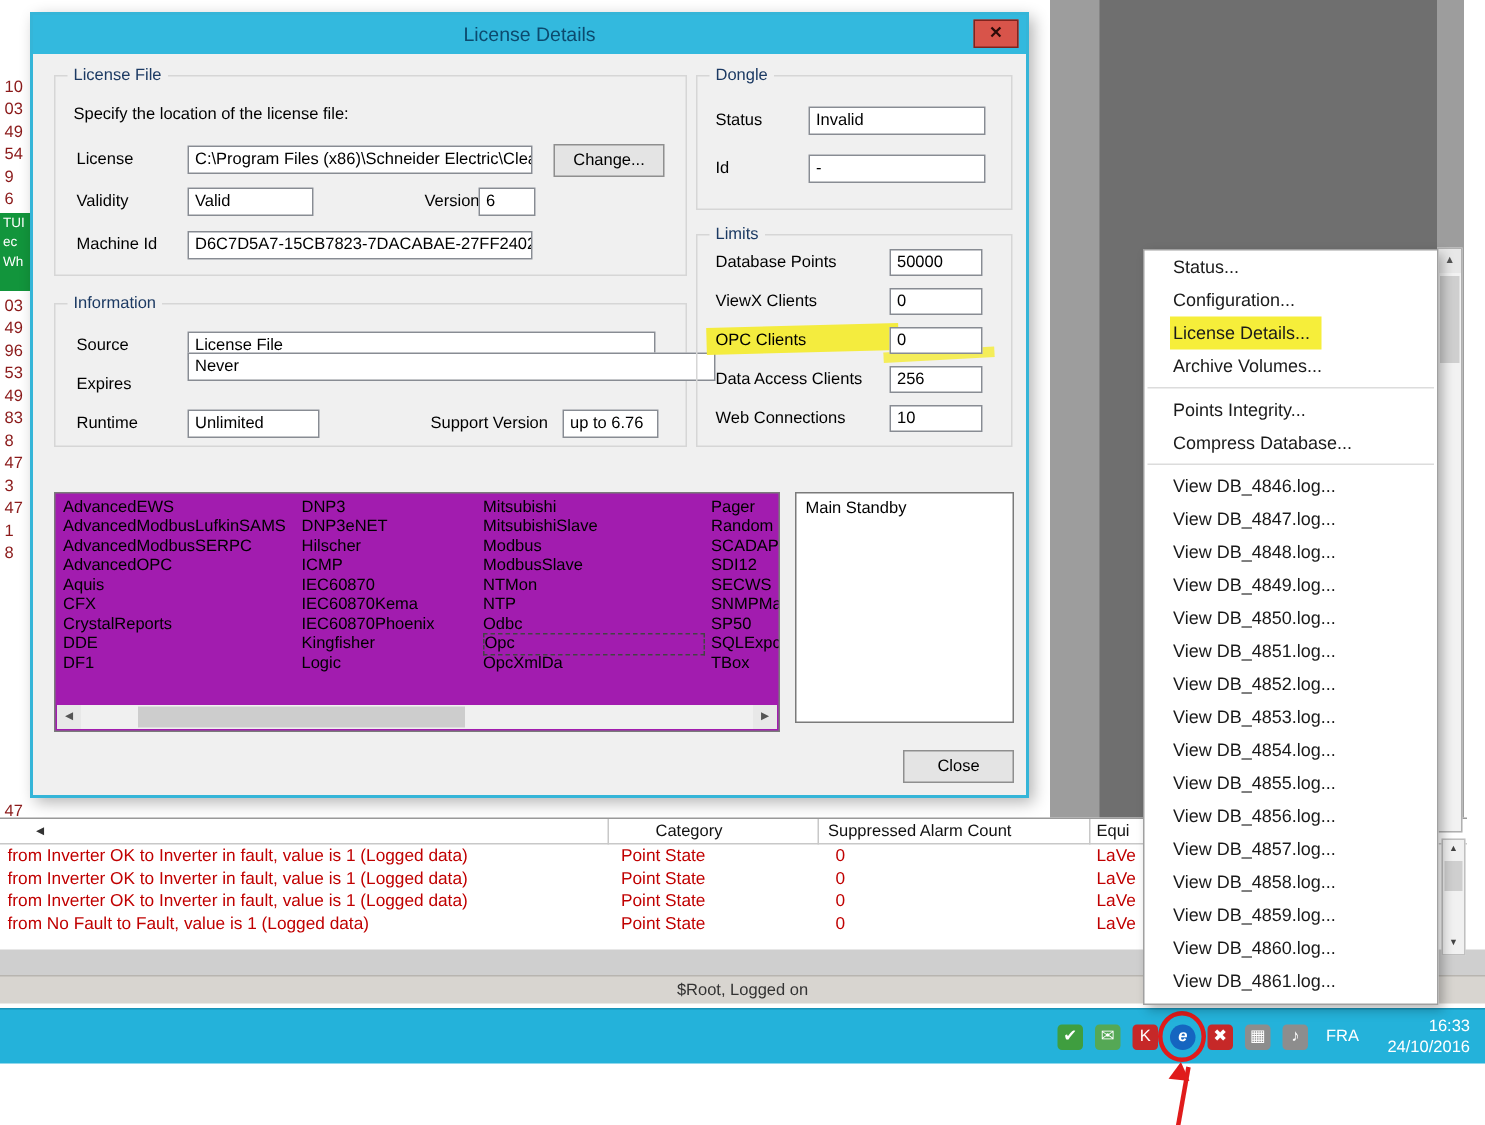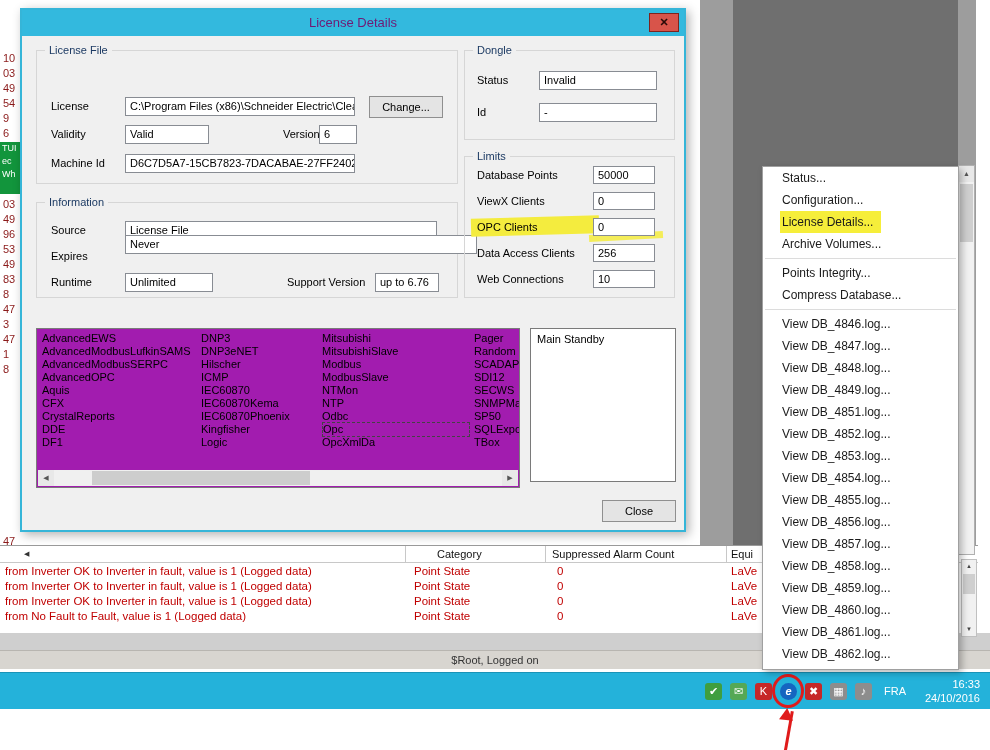--- a/index.html
+++ b/index.html
@@ -16,21 +16,21 @@
   #gray-panel   { position:absolute; left:700px; top:0; width:276px; height:558px; background:#9d9d9d; z-index:1; }
   #gray-panel-inner { position:absolute; left:33px; top:0; width:225px; height:558px; background:#6f6f6f; }
   #bg-scroll { position:absolute; left:958px; top:165px; width:17px; height:390px; background:#f2f2f2; border:1px solid #b0b0b0; z-index:3; }
   #bg-scroll .sarrow { display:block; width:100%; height:16px; font-size:7px; line-height:16px; text-align:center; color:#555; background:#e8e8e8; }
   #bg-scroll .sthumb { position:absolute; left:1px; top:18px; width:13px; height:58px; background:#cfcfcf; }
 
   
   #dialog { position:absolute; left:20px; top:8px; width:666px; height:524px; background:#f0f0f0;
             border:2px solid #35b5d8; box-shadow:3px 3px 10px rgba(0,0,0,.3); z-index:20; }
   #titlebar { position:absolute; left:0; top:0; right:0; height:26px; background:#33b9de; }
-  #dialog-title { position:absolute; left:0; right:0; top:5px; text-align:center; font-size:13px; color:#701a75; }
+  #dialog-title { position:absolute; left:0; right:0; top:5px; text-align:center; font-size:13px; color:#0c4a6e; }
   #close-btn { position:absolute; right:5px; top:3px; width:30px; height:19px; background:#d8544a; border:1px solid #7e241e;
                color:#2b0a08; font-size:11px; font-weight:bold; text-align:center; line-height:17px; cursor:pointer; }
   .grp { position:absolute; border:1px solid #d6d6d6; }
   .legend { position:absolute; top:-7px; left:8px; background:#f0f0f0; padding:0 4px; font-size:11px; color:#1c3a63; }
   .flab { position:absolute; font-size:11px; color:#000; line-height:19px; white-space:nowrap; }
   .tb { position:absolute; height:19px; background:#fff; border:1px solid #888c93; font-size:11px; line-height:17px;
         padding:0 4px; color:#000; white-space:nowrap; overflow:hidden; }
   .btn { position:absolute; background:#e4e4e4; border:1px solid #8f8f8f; font-family:inherit; font-size:11px;
          color:#000; text-align:center; cursor:pointer; }
   #grp-license { left:14px; top:40px;  width:422px; height:134px; }
@@ -153,20 +153,21 @@
   </div>
 
   <div id="dialog">
     <div id="titlebar">
       <span id="dialog-title">License Details</span>
       <span id="close-btn">✕</span>
     </div>
 
     <div class="grp" id="grp-license">
       <span class="legend">License File</span>
+      <div class="flab" style="left:12px;top:16px">Specify the location of the license file:</div>
       <div class="flab" style="left:14px;top:46px">License</div>
       <div class="tb" style="left:88px;top:46px;width:230px">C:\Program Files (x86)\Schneider Electric\Clea</div>
       <button class="btn" style="left:332px;top:45px;width:74px;height:22px">Change...</button>
       <div class="flab" style="left:14px;top:74px">Validity</div>
       <div class="tb" style="left:88px;top:74px;width:84px">Valid</div>
       <div class="flab" style="left:246px;top:74px">Version</div>
       <div class="tb" style="left:282px;top:74px;width:38px">6</div>
       <div class="flab" style="left:14px;top:103px">Machine Id</div>
       <div class="tb" style="left:88px;top:103px;width:230px">D6C7D5A7-15CB7823-7DACABAE-27FF2402</div>
     </div>
@@ -280,20 +281,21 @@
       <div class="mitem"><span class="mlabel mhl">License Details...</span></div>
       <div class="mitem"><span class="mlabel">Archive Volumes...</span></div>
       <div class="msep"></div>
       <div class="mitem"><span class="mlabel">Points Integrity...</span></div>
       <div class="mitem"><span class="mlabel">Compress Database...</span></div>
       <div class="msep"></div>
       <div class="mitem"><span class="mlabel">View DB_4846.log...</span></div>
       <div class="mitem"><span class="mlabel">View DB_4847.log...</span></div>
       <div class="mitem"><span class="mlabel">View DB_4848.log...</span></div>
       <div class="mitem"><span class="mlabel">View DB_4849.log...</span></div>
+      <div class="mitem"><span class="mlabel">View DB_4850.log...</span></div>
       <div class="mitem"><span class="mlabel">View DB_4851.log...</span></div>
       <div class="mitem"><span class="mlabel">View DB_4852.log...</span></div>
       <div class="mitem"><span class="mlabel">View DB_4853.log...</span></div>
       <div class="mitem"><span class="mlabel">View DB_4854.log...</span></div>
       <div class="mitem"><span class="mlabel">View DB_4855.log...</span></div>
       <div class="mitem"><span class="mlabel">View DB_4856.log...</span></div>
       <div class="mitem"><span class="mlabel">View DB_4857.log...</span></div>
       <div class="mitem"><span class="mlabel">View DB_4858.log...</span></div>
       <div class="mitem"><span class="mlabel">View DB_4859.log...</span></div>
       <div class="mitem"><span class="mlabel">View DB_4860.log...</span></div>

